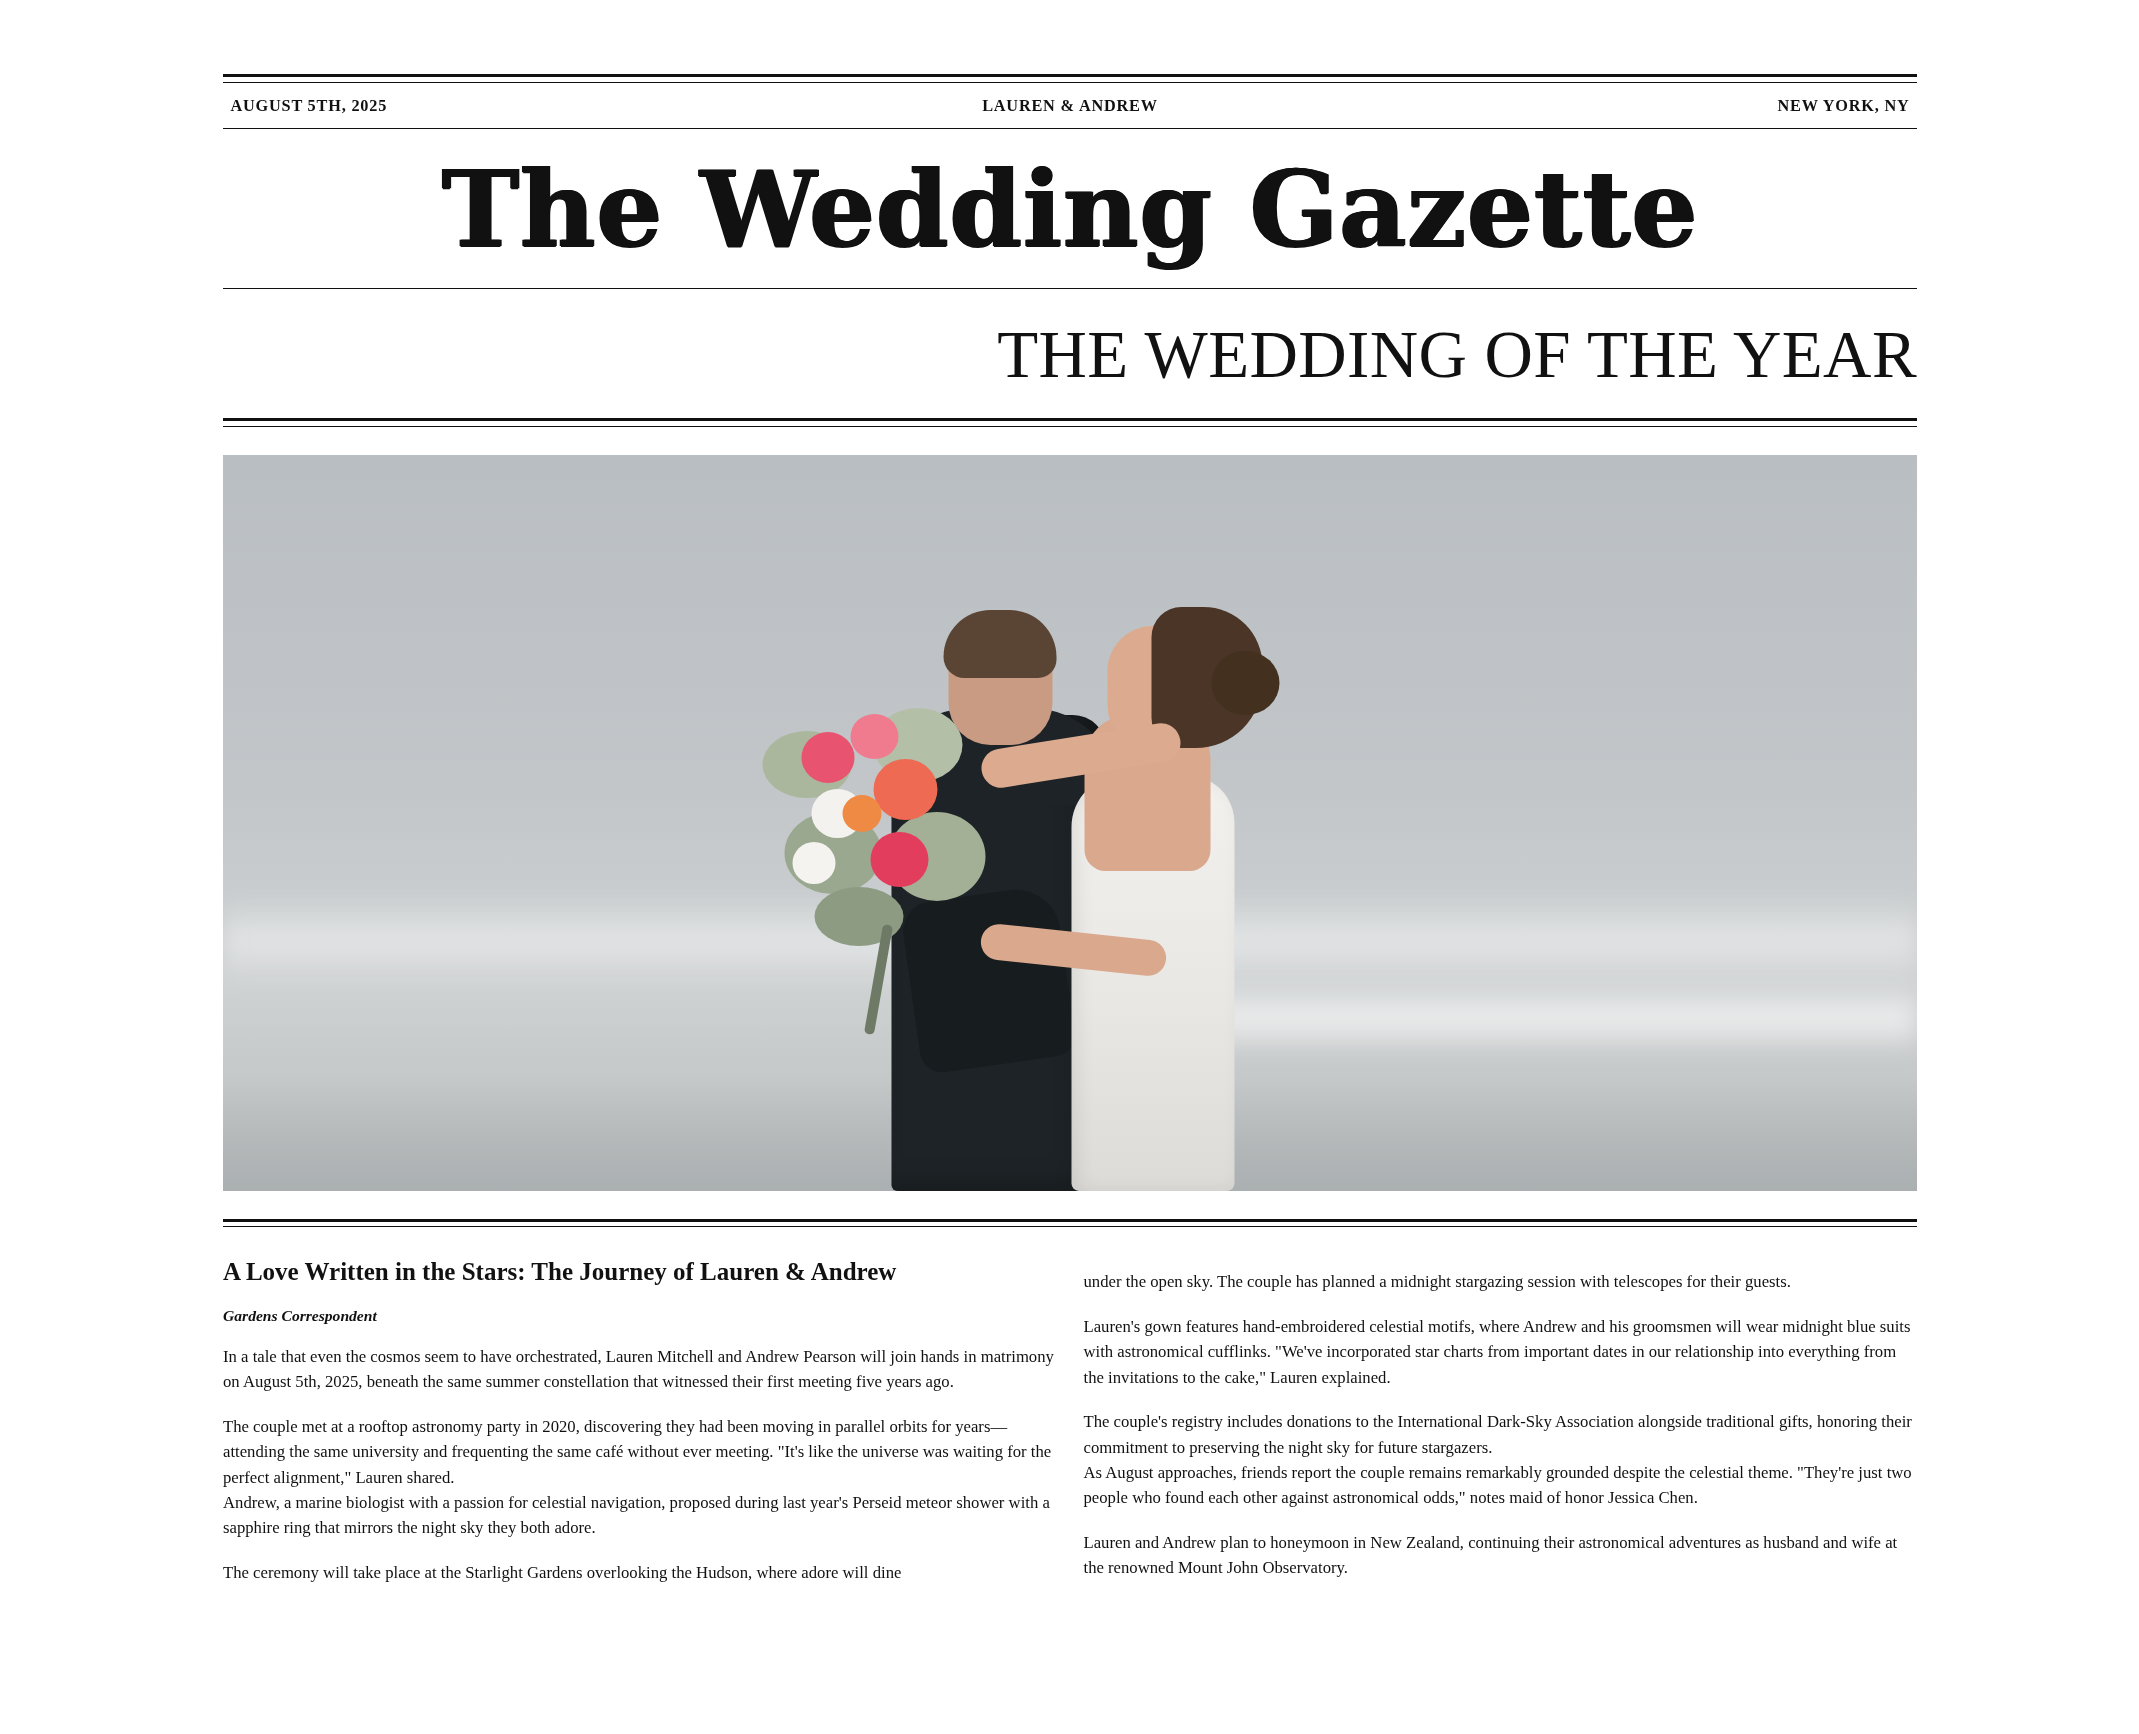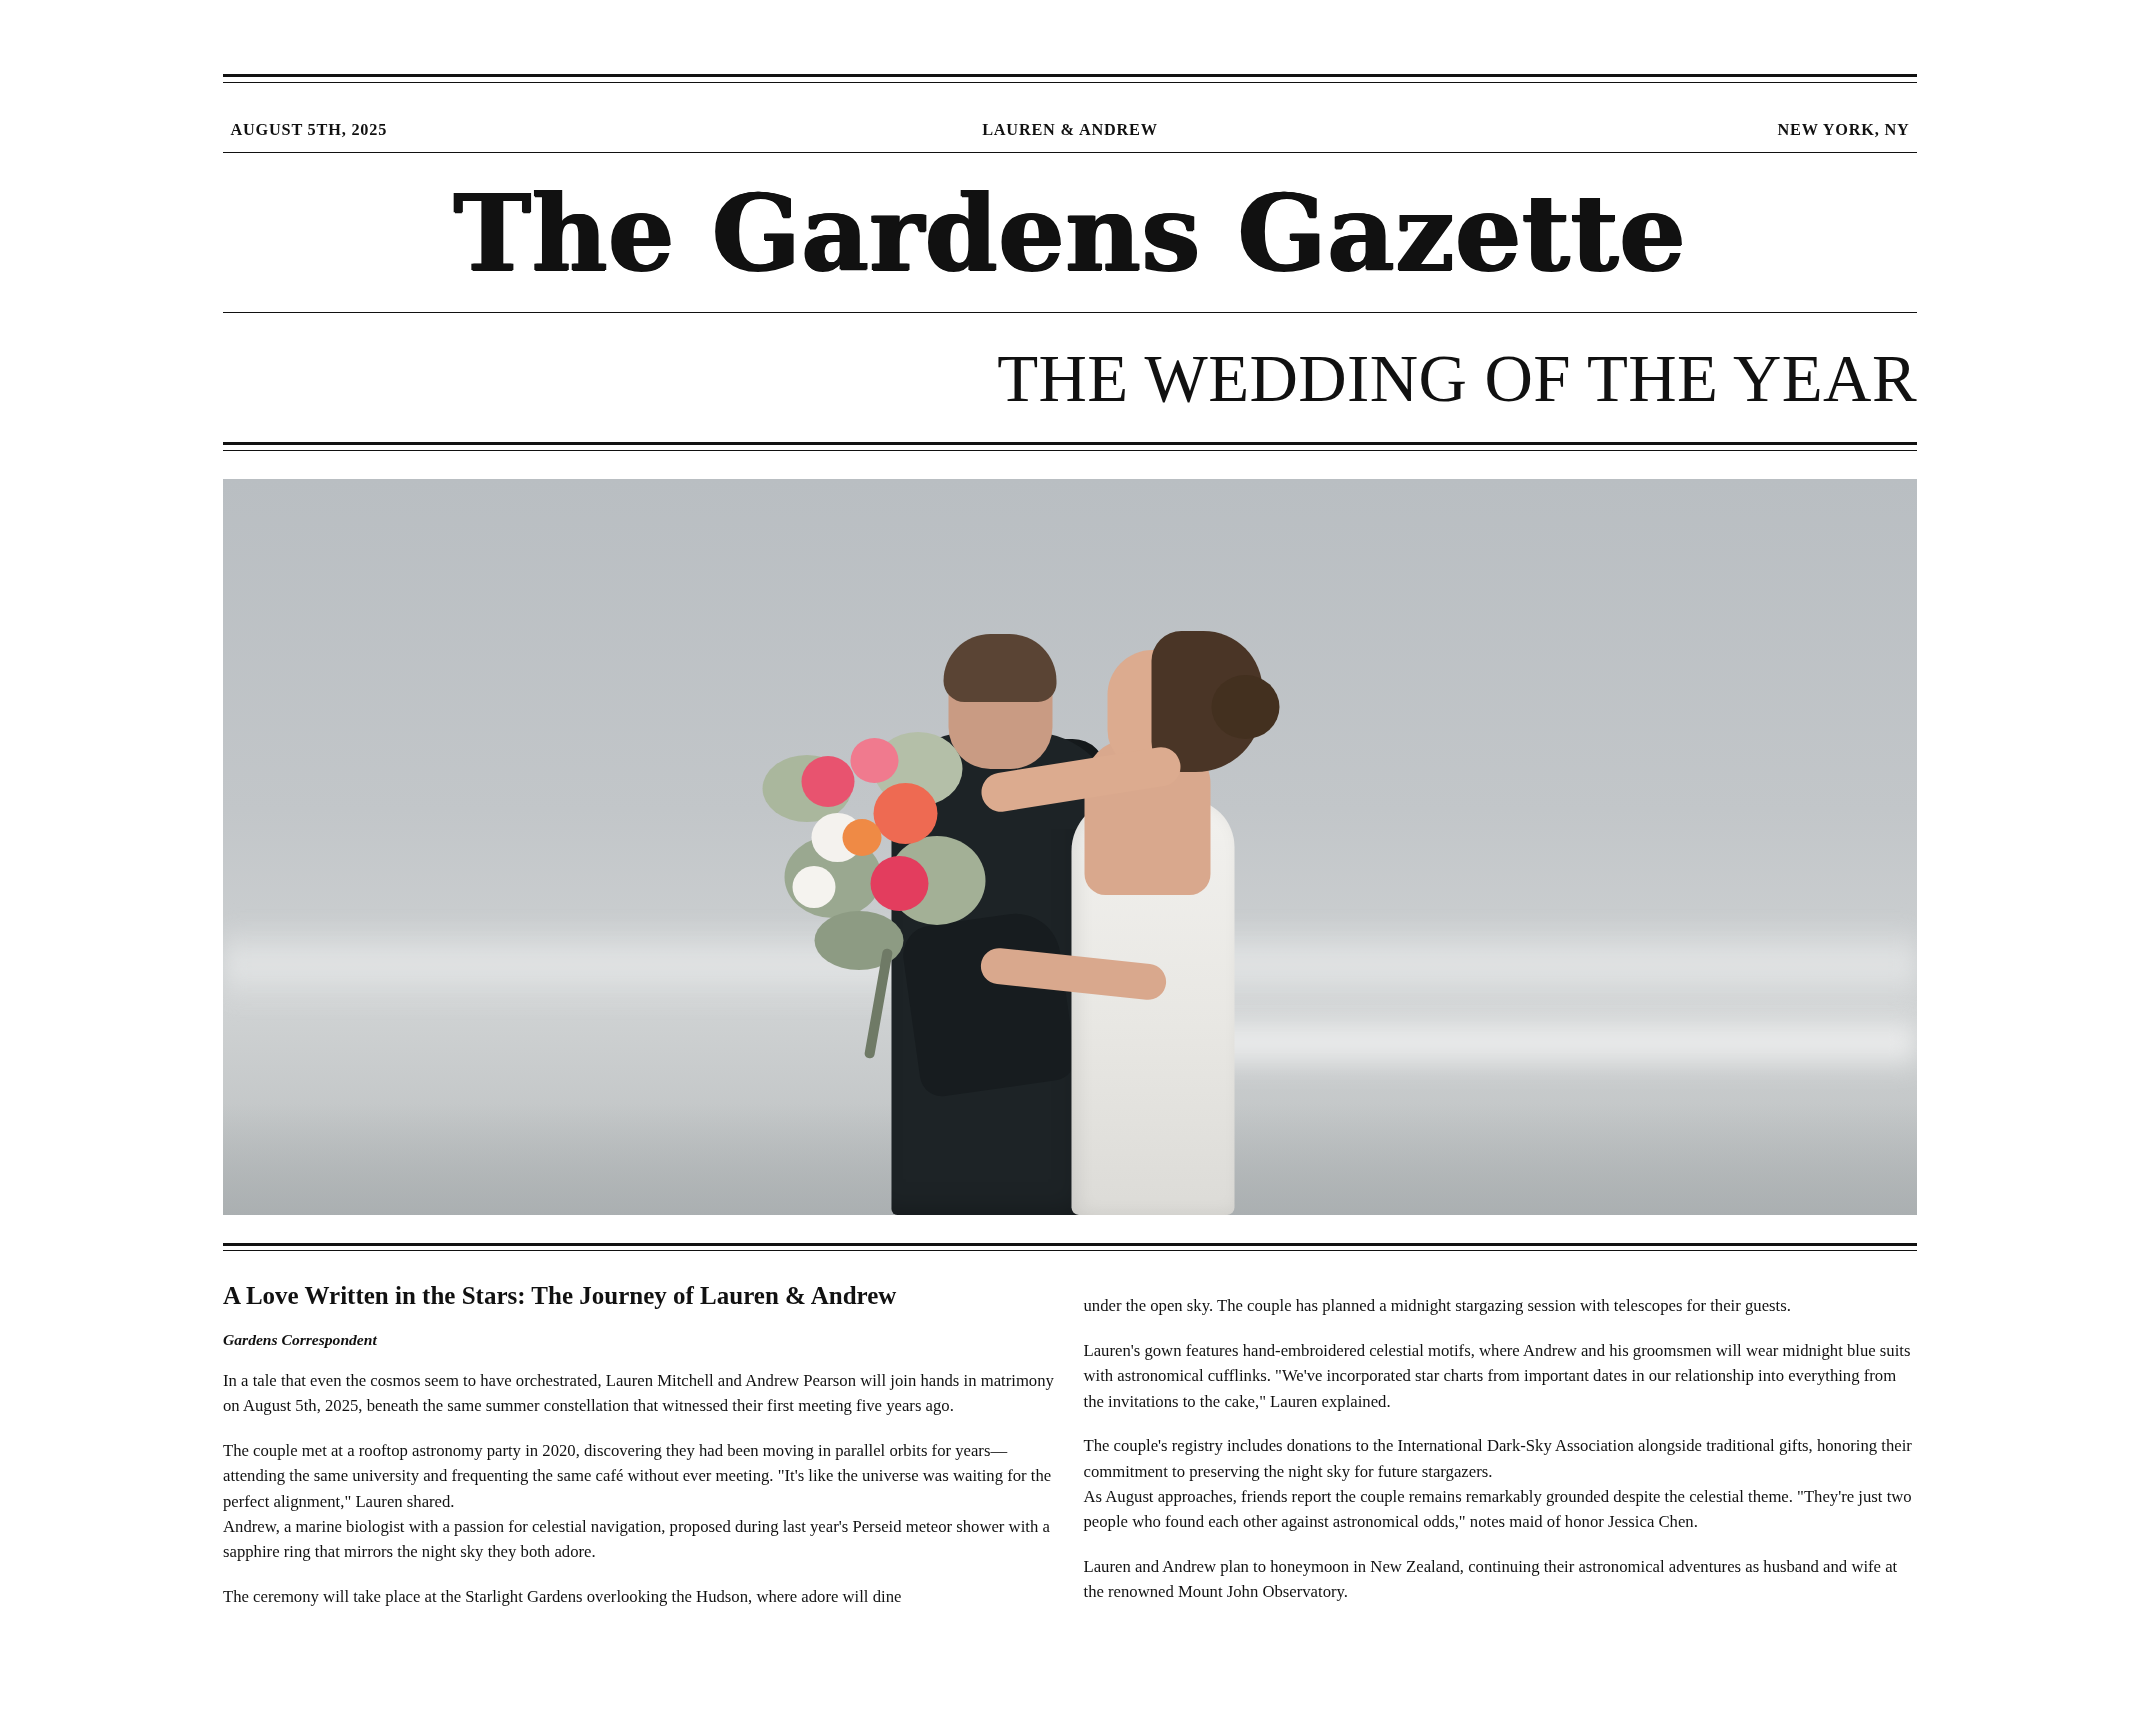--- a/index.html
+++ b/index.html
@@ -37,21 +37,20 @@
   .topbar-wrap { padding-top: 74px; }
   .topbar {
     display: flex;
     justify-content: space-between;
     padding: 13.4px 7.4px 12px 7.4px;
     font-family: "Liberation Serif", serif;
     font-size: 16.3px;
     font-weight: 700;
     letter-spacing: 0.8px;
     text-transform: uppercase;
-    margin-top: 24px;
   }
   .topbar .center {
     flex: 1;
     text-align: center;
   }
   .topbar .left { width: 312px; text-align: left; }
   .topbar .right { width: 312px; text-align: right; }
 
   
   .masthead-title {
@@ -312,21 +311,21 @@
 
     <div class="topbar">
       <div class="left">AUGUST 5TH, 2025</div>
       <div class="center">LAUREN &amp; ANDREW</div>
       <div class="right">NEW YORK, NY</div>
     </div>
 
     <div class="rule-thin"></div>
   </div>
 
-  <div class="masthead-title blackletter">The Gardens Gazette</div>
+  <div class="masthead-title blackletter">The Wedding Gazette</div>
 
   <div class="rule-thin"></div>
 
   <div class="headline">THE WEDDING OF THE YEAR</div>
 
   <div class="rule-thick"></div>
   <div class="gap-3"></div>
   <div class="rule-thin"></div>
 
   <div class="hero">

